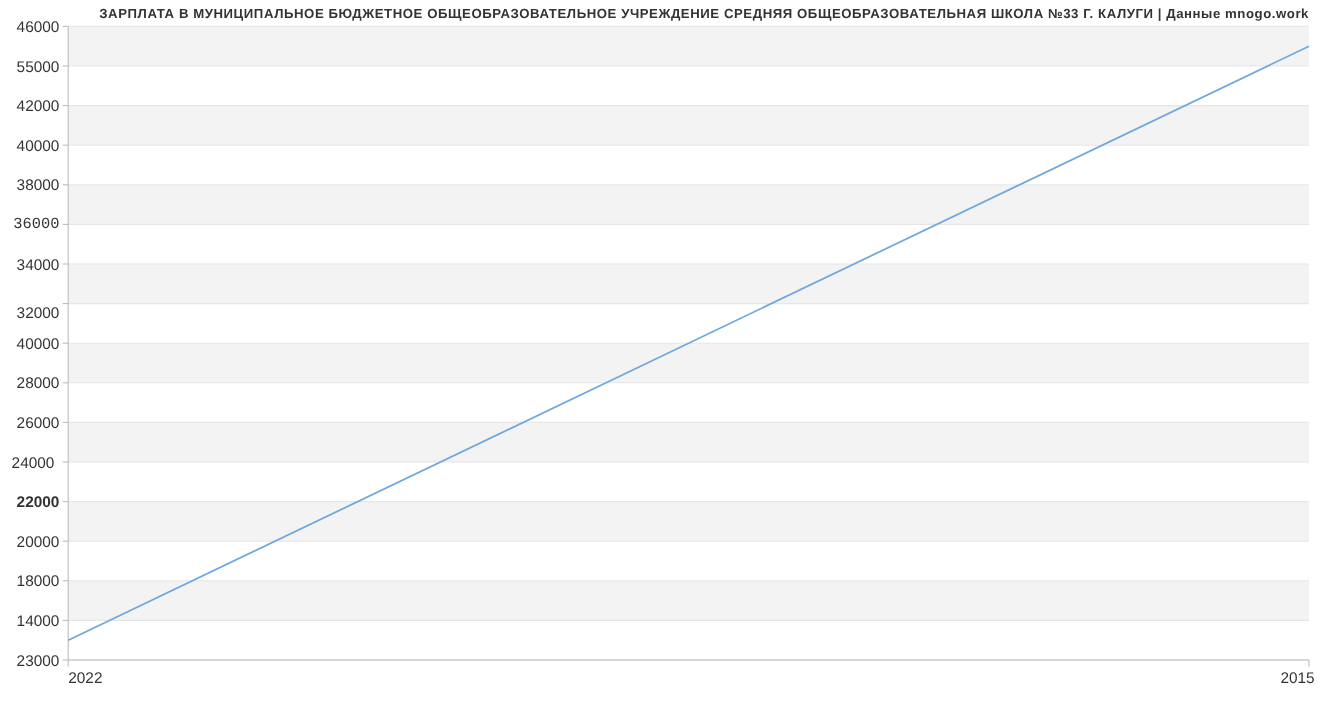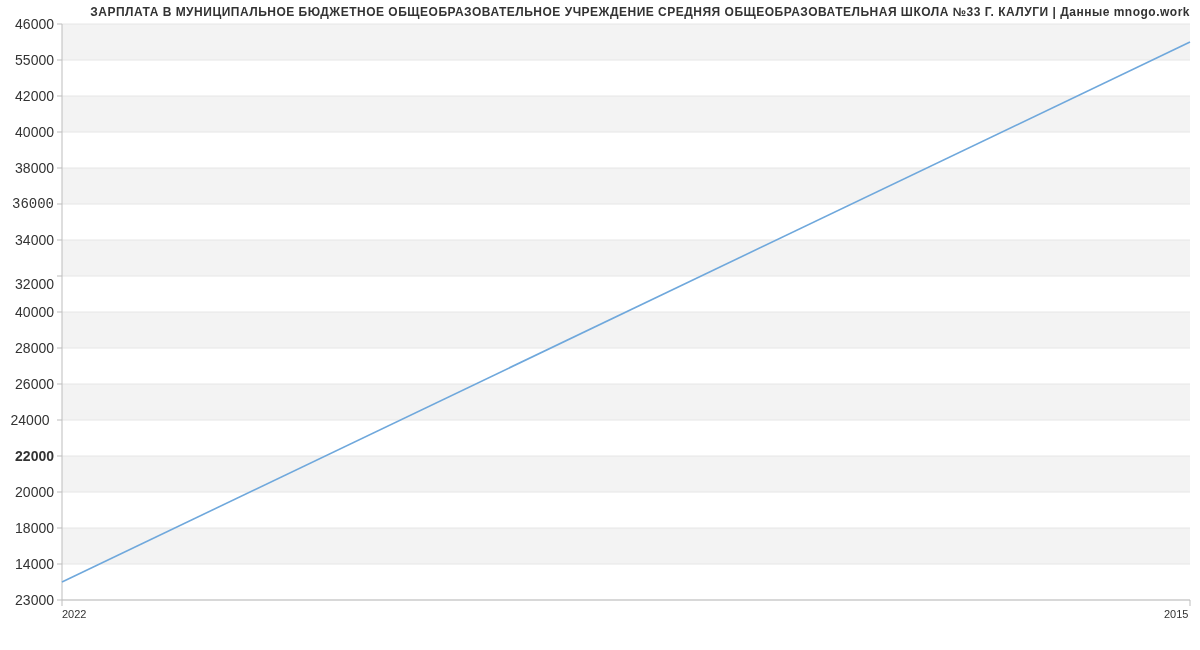--- a/index.html
+++ b/index.html
@@ -38,21 +38,21 @@
     right: 1146px;
     width: 48px;
     text-align: right;
     font-size: 14px;
     color: #333;
     transform: translateY(-50%);
   }
   .x-tick-label {
     position: absolute;
     top: 608px;
-    font-size: 11px;
+    font-size: 14px;
     color: #333;
   }
 </style>
 </head>
 <body>
 
 <div class="chart-container">
   <div class="chart-title">ЗАРПЛАТА В МУНИЦИПАЛЬНОЕ БЮДЖЕТНОЕ ОБЩЕОБРАЗОВАТЕЛЬНОЕ УЧРЕЖДЕНИЕ СРЕДНЯЯ ОБЩЕОБРАЗОВАТЕЛЬНАЯ ШКОЛА №33 Г. КАЛУГИ | Данные mnogo.work</div>
   <div class="plot-area">
     <svg id="chart-svg" width="1128" height="576" overflow="visible">

